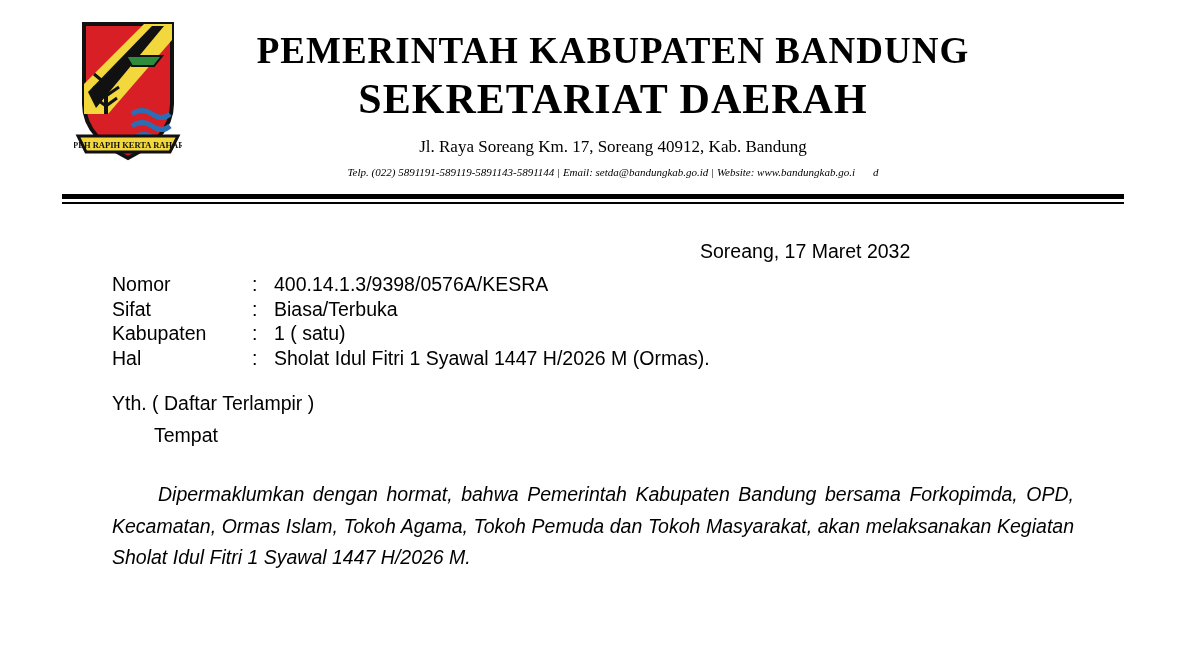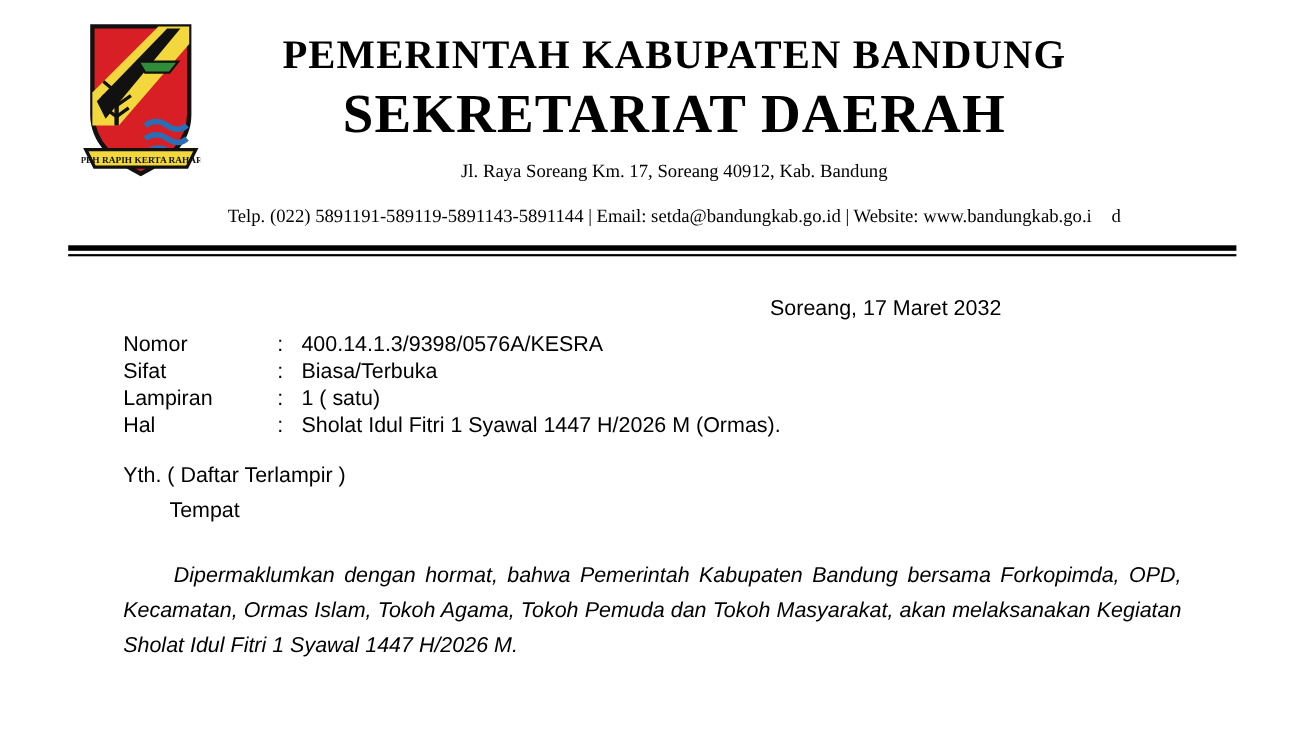--- a/index.html
+++ b/index.html
@@ -42,36 +42,37 @@
     font-family: "Liberation Serif", serif;
     font-weight: bold;
     font-size: 37px;
     letter-spacing: 1px;
     line-height: 1.15;
     margin-top: 12px;
   }
   .org-line2 {
     font-family: "Liberation Serif", serif;
     font-weight: bold;
-    font-size: 50px;
+    font-size: 42px;
     letter-spacing: 1px;
     line-height: 1.15;
     margin-top: 2px;
   }
   .addr {
     font-family: "Liberation Serif", serif;
     font-size: 17px;
     margin-top: 13px;
     line-height: 1.35;
   }
   .contact {
     font-family: "Liberation Serif", serif;
-    font-size: 17px;
+    font-size: 11px;
     line-height: 1.35;
-    margin-top: 18px;
+    margin-top: 6px;
+    font-style: italic;
   }
   .contact .tail {
     margin-left: 18px;
   }
 
   .rule-wrap {
     margin: 14px 62px 0 62px;
   }
   .rule-thick {
     border-top: 5px solid #000;
@@ -198,21 +199,21 @@
         <div class="meta-value">400.14.1.3/9398/0576A/KESRA</div>
       </div>
 
       <div class="meta-row">
         <div class="meta-label">Sifat</div>
         <div class="meta-colon">:</div>
         <div class="meta-value">Biasa/Terbuka</div>
       </div>
 
       <div class="meta-row">
-        <div class="meta-label">Lampiran</div>
+        <div class="meta-label">Kabupaten</div>
         <div class="meta-colon">:</div>
         <div class="meta-value">1 ( satu)</div>
       </div>
 
       <div class="meta-row">
         <div class="meta-label">Hal</div>
         <div class="meta-colon">:</div>
         <div class="meta-value">Sholat Idul Fitri 1 Syawal 1447 H/2026 M (Ormas).</div>
       </div>
 

